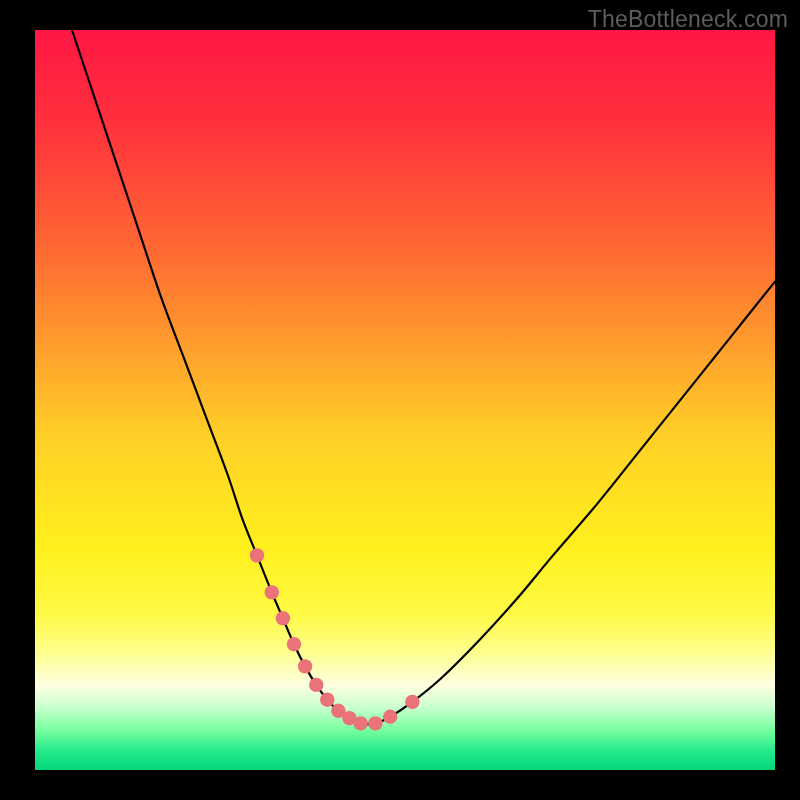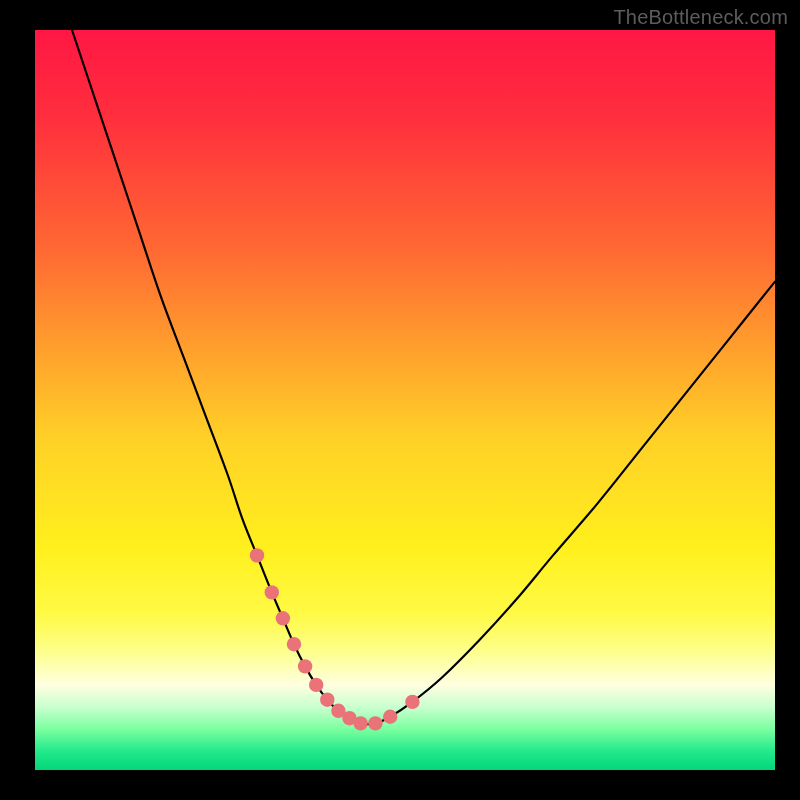--- a/index.html
+++ b/index.html
@@ -17,21 +17,21 @@
     left: 0;
     width: 800px;
     height: 800px;
     background: #000;
   }
   .watermark {
     position: absolute;
     top: 6px;
     right: 12px;
     color: #5d5d5d;
-    font-size: 20px;
+    font-size: 23px;
     font-weight: 500;
     letter-spacing: 0.2px;
     user-select: none;
   }
   svg.plot {
     position: absolute;
     top: 30px;
     left: 35px;
     width: 740px;
     height: 740px;

